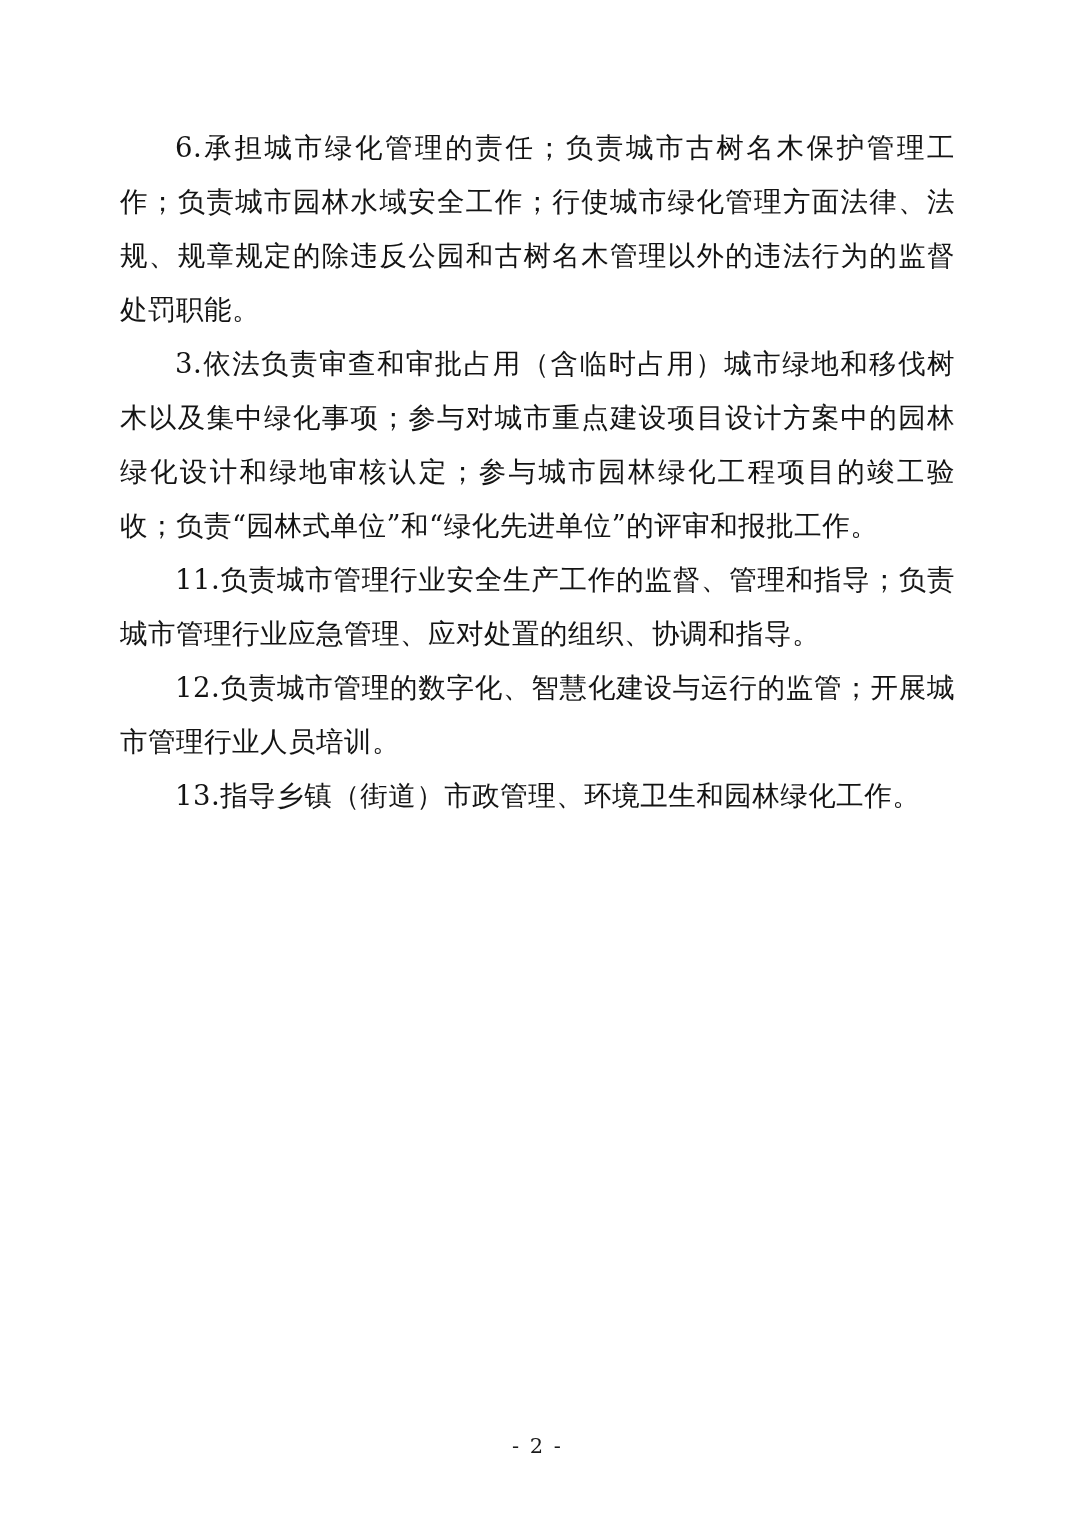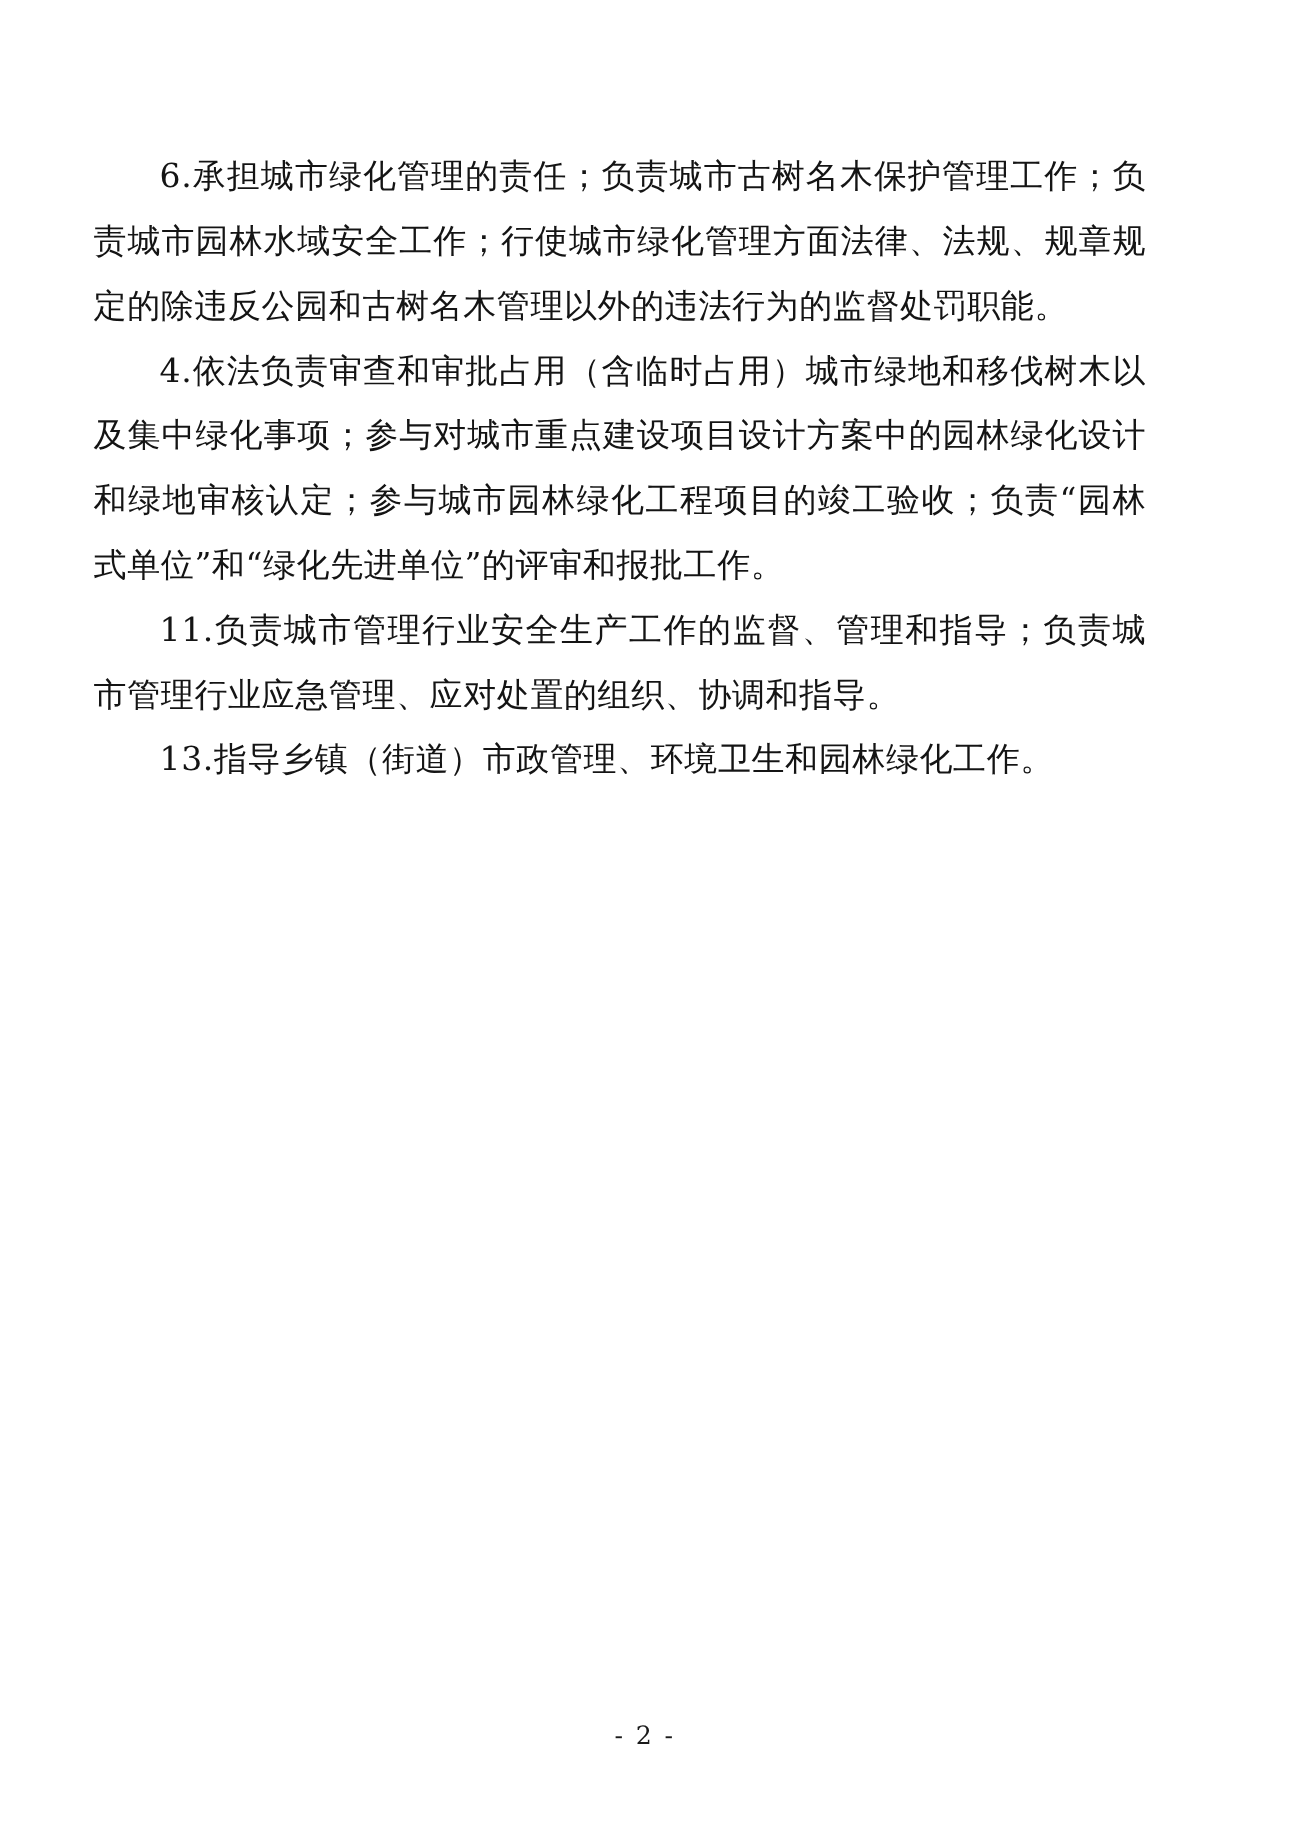--- a/index.html
+++ b/index.html
@@ -15,21 +15,21 @@
     position: relative;
     overflow: hidden;
   }
   .page {
     position: absolute;
     top: 0;
     left: 0;
     width: 1075px;
     height: 1520px;
     box-sizing: border-box;
-    padding: 120px 120px 60px 78px;
+    padding: 120px 120px 60px 120px;
     display: flex;
     flex-direction: column;
   }
   .body-text {
     flex: 0 0 auto;
   }
   .para {
     font-size: 27.5px;
     line-height: 54px;
     text-align: justify;
@@ -50,18 +50,19 @@
     color: #1a1a1a;
     letter-spacing: 2px;
   }
 </style>
 </head>
 <body>
 
 <div class="page">
   <div class="body-text">
     <p class="para">6.承担城市绿化管理的责任；负责城市古树名木保护管理工作；负责城市园林水域安全工作；行使城市绿化管理方面法律、法规、规章规定的除违反公园和古树名木管理以外的违法行为的监督处罚职能。</p>
-    <p class="para">4.依法负责审查和审批占用（含临时占用）城市绿地和移伐树木以及集中绿化事项；参与对城市重点建设项目设计方案中的园林绿化设计和绿地审核认定；参与城市园林绿化工程项目的竣工验收；负责“园林式单位”和“绿化先进单位”的评审和报批工作。</p>
+    <p class="para">3.依法负责审查和审批占用（含临时占用）城市绿地和移伐树木以及集中绿化事项；参与对城市重点建设项目设计方案中的园林绿化设计和绿地审核认定；参与城市园林绿化工程项目的竣工验收；负责“园林式单位”和“绿化先进单位”的评审和报批工作。</p>
     <p class="para">11.负责城市管理行业安全生产工作的监督、管理和指导；负责城市管理行业应急管理、应对处置的组织、协调和指导。</p>
+    <p class="para">12.负责城市管理的数字化、智慧化建设与运行的监管；开展城市管理行业人员培训。</p>
     <p class="para">13.指导乡镇（街道）市政管理、环境卫生和园林绿化工作。</p>
   </div>
   <div class="footer">- 2 -</div>
 </div>
 
 </body></html>

